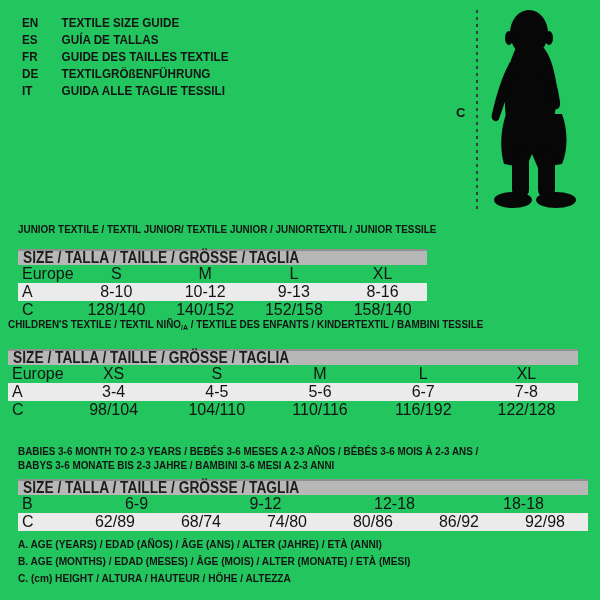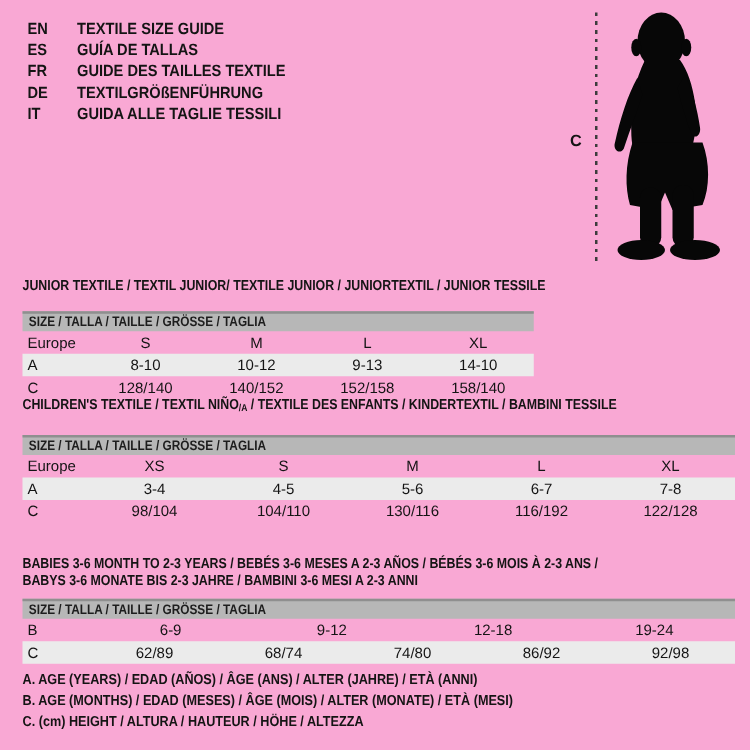--- a/index.html
+++ b/index.html
@@ -1,44 +1,44 @@
 <!DOCTYPE html>
 <html><head>
 <meta charset="utf-8">
 <style>
   html,body{margin:0;padding:0;background:#ffffff;}
   body{width:600px;height:600px;font-family:"Liberation Sans",sans-serif;color:#141414;}
-  .page{position:relative;width:600px;height:600px;background:#f9a8d4;overflow:hidden;}
+  .page{position:relative;width:600px;height:600px;background:#22c55e;overflow:hidden;}
 
   
   .lang-block{position:absolute;left:22px;top:14px;transform:scaleX(0.9);transform-origin:0 0;}
   .lang-row{display:flex;line-height:17px;font-weight:bold;font-size:13px;white-space:nowrap;}
   .lang-code{width:44px;flex:0 0 44px;}
 
   
   .figure{position:absolute;left:452px;top:4px;width:148px;height:212px;}
   .height-marker{position:absolute;left:4px;top:101px;font-weight:bold;font-size:13px;}
   .dash-line{position:absolute;left:24px;top:6px;width:2px;height:200px;
     background:repeating-linear-gradient(to bottom,#3c3c3c 0 3px,transparent 3px 7px);}
   .baby-svg{position:absolute;left:34px;top:0;}
 
   
   .section{position:absolute;}
   .ttitle{font-weight:bold;font-size:11.5px;line-height:14px;transform:scaleX(0.86);transform-origin:0 0;white-space:nowrap;}
   .ttitle .sub{font-size:8px;vertical-align:-2px;}
-  .bar{background:#b7b7b7;border-top:2px solid #8f8f8f;height:14px;line-height:14px;font-size:11px;padding-left:5px;}
+  .bar{background:#b7b7b7;border-top:2px solid #8f8f8f;height:14px;line-height:14px;font-size:16px;padding-left:5px;}
   .bar-text{display:inline-block;transform:scaleX(0.86);transform-origin:0 50%;white-space:nowrap;font-weight:bold;color:#1d1d1d;}
-  .trow{display:flex;height:18px;line-height:18px;font-size:12px;}
+  .trow{display:flex;height:18px;line-height:18px;font-size:16px;}
   .trow:nth-child(even){background:#ebebeb;}
   .tlabel{width:54px;flex:0 0 54px;padding-left:4px;box-sizing:border-box;}
   .tcell{flex:1;text-align:center;}
 
   .section-junior{left:18px;top:222px;width:409px;}
   .section-junior .bar{margin-top:13px;}
-  .section-children{left:18px;top:317px;width:570px;}
+  .section-children{left:8px;top:317px;width:570px;}
   .section-children .bar{margin-top:14px;}
   .section-babies{left:18px;top:444px;width:570px;}
   .section-babies .bar{margin-top:7px;}
 
   
   .footnotes{position:absolute;left:18px;top:536px;transform:scaleX(0.88);transform-origin:0 0;}
   .footnote{font-weight:bold;font-size:11.5px;line-height:17px;white-space:nowrap;}
 </style>
 </head>
 <body>
@@ -98,21 +98,21 @@
             <span class="tcell">S</span>
             <span class="tcell">M</span>
             <span class="tcell">L</span>
             <span class="tcell">XL</span>
           </div>
           <div class="trow">
             <span class="tlabel">A</span>
             <span class="tcell">8-10</span>
             <span class="tcell">10-12</span>
             <span class="tcell">9-13</span>
-            <span class="tcell">14-10</span>
+            <span class="tcell">8-16</span>
           </div>
           <div class="trow">
             <span class="tlabel">C</span>
             <span class="tcell">128/140</span>
             <span class="tcell">140/152</span>
             <span class="tcell">152/158</span>
             <span class="tcell">158/140</span>
           </div>
         </div>
       </section>
@@ -133,42 +133,43 @@
             <span class="tcell">3-4</span>
             <span class="tcell">4-5</span>
             <span class="tcell">5-6</span>
             <span class="tcell">6-7</span>
             <span class="tcell">7-8</span>
           </div>
           <div class="trow">
             <span class="tlabel">C</span>
             <span class="tcell">98/104</span>
             <span class="tcell">104/110</span>
-            <span class="tcell">130/116</span>
+            <span class="tcell">110/116</span>
             <span class="tcell">116/192</span>
             <span class="tcell">122/128</span>
           </div>
         </div>
       </section>
       <section class="section section-babies">
         <div class="ttitle"><span>BABIES 3-6 MONTH TO 2-3 YEARS / BEBÉS 3-6 MESES A 2-3 AÑOS / BÉBÉS 3-6 MOIS À 2-3 ANS /</span><br><span>BABYS 3-6 MONATE BIS 2-3 JAHRE / BAMBINI 3-6 MESI A 2-3 ANNI</span></div>
         <div class="bar"><span class="bar-text">SIZE / TALLA / TAILLE / GRÖSSE / TAGLIA</span></div>
         <div class="rows">
           <div class="trow">
             <span class="tlabel">B</span>
             <span class="tcell">6-9</span>
             <span class="tcell">9-12</span>
             <span class="tcell">12-18</span>
-            <span class="tcell">19-24</span>
+            <span class="tcell">18-18</span>
           </div>
           <div class="trow">
             <span class="tlabel">C</span>
             <span class="tcell">62/89</span>
             <span class="tcell">68/74</span>
             <span class="tcell">74/80</span>
+            <span class="tcell">80/86</span>
             <span class="tcell">86/92</span>
             <span class="tcell">92/98</span>
           </div>
         </div>
       </section>
     </div>
 
   <div class="footnotes">
       <div class="footnote">A. AGE (YEARS) / EDAD (AÑOS) / ÂGE (ANS) / ALTER (JAHRE) / ETÀ (ANNI)</div>
       <div class="footnote">B. AGE (MONTHS) / EDAD (MESES) / ÂGE (MOIS) / ALTER (MONATE) / ETÀ (MESI)</div>

